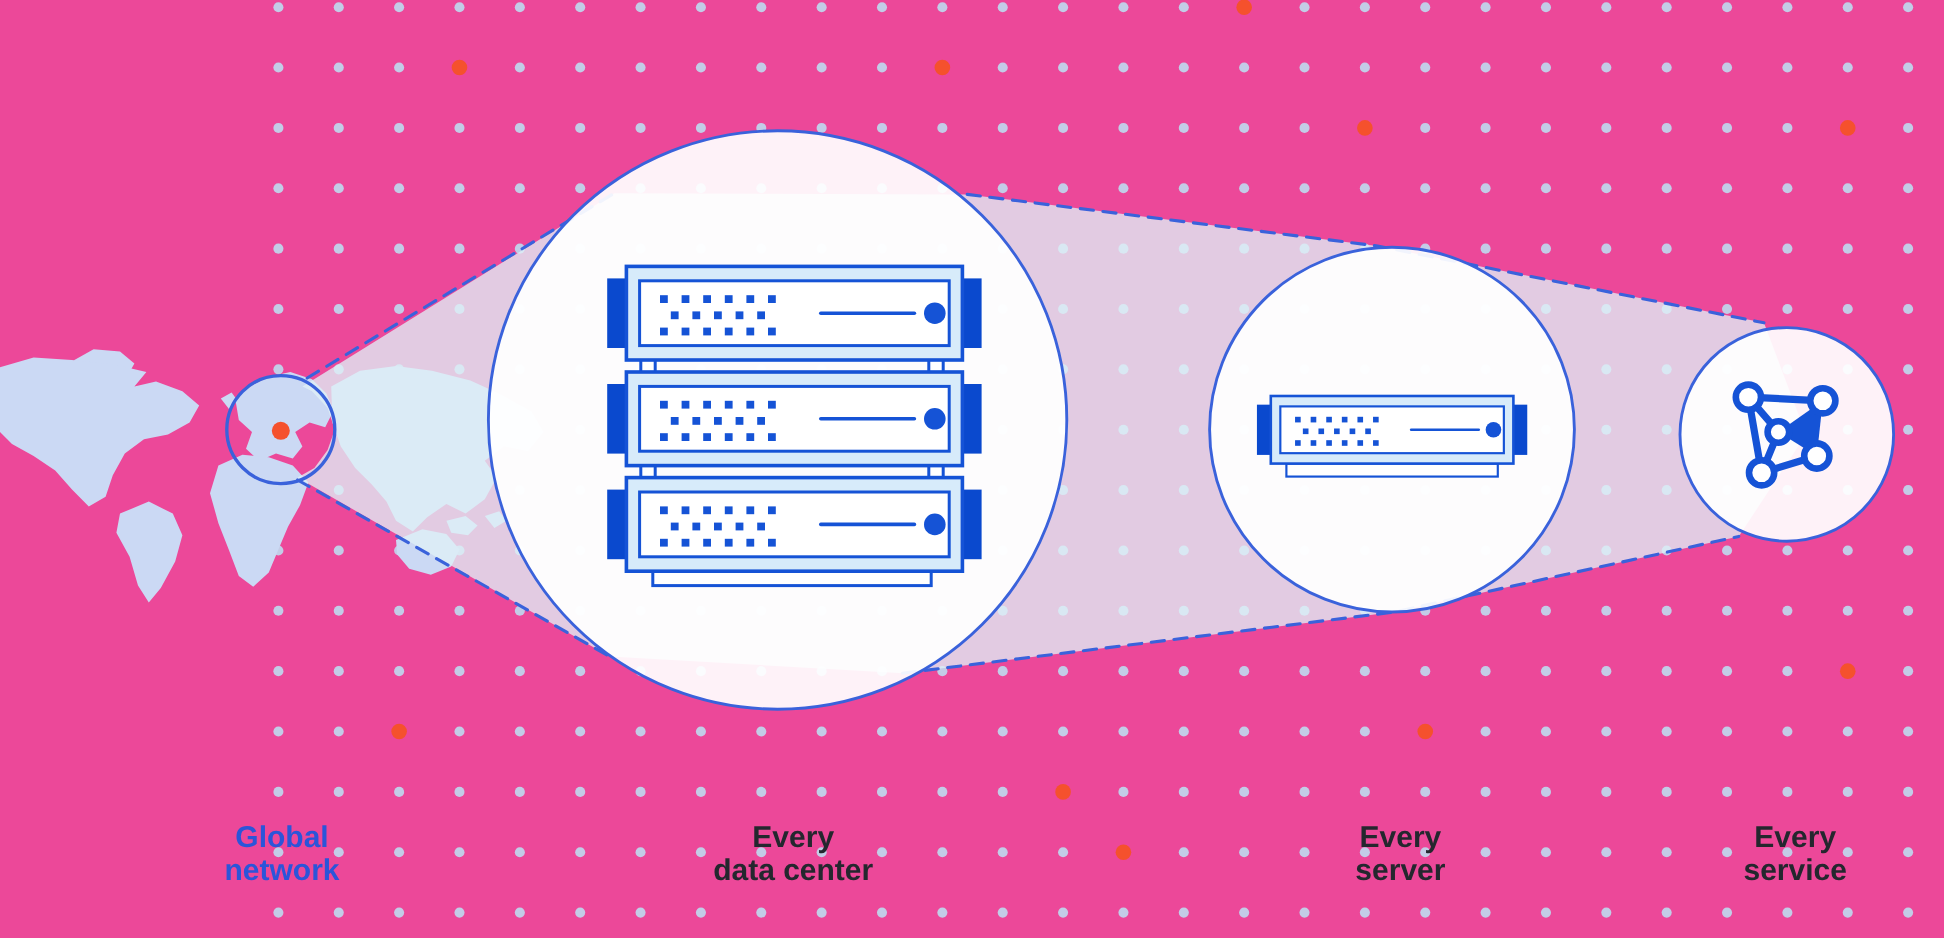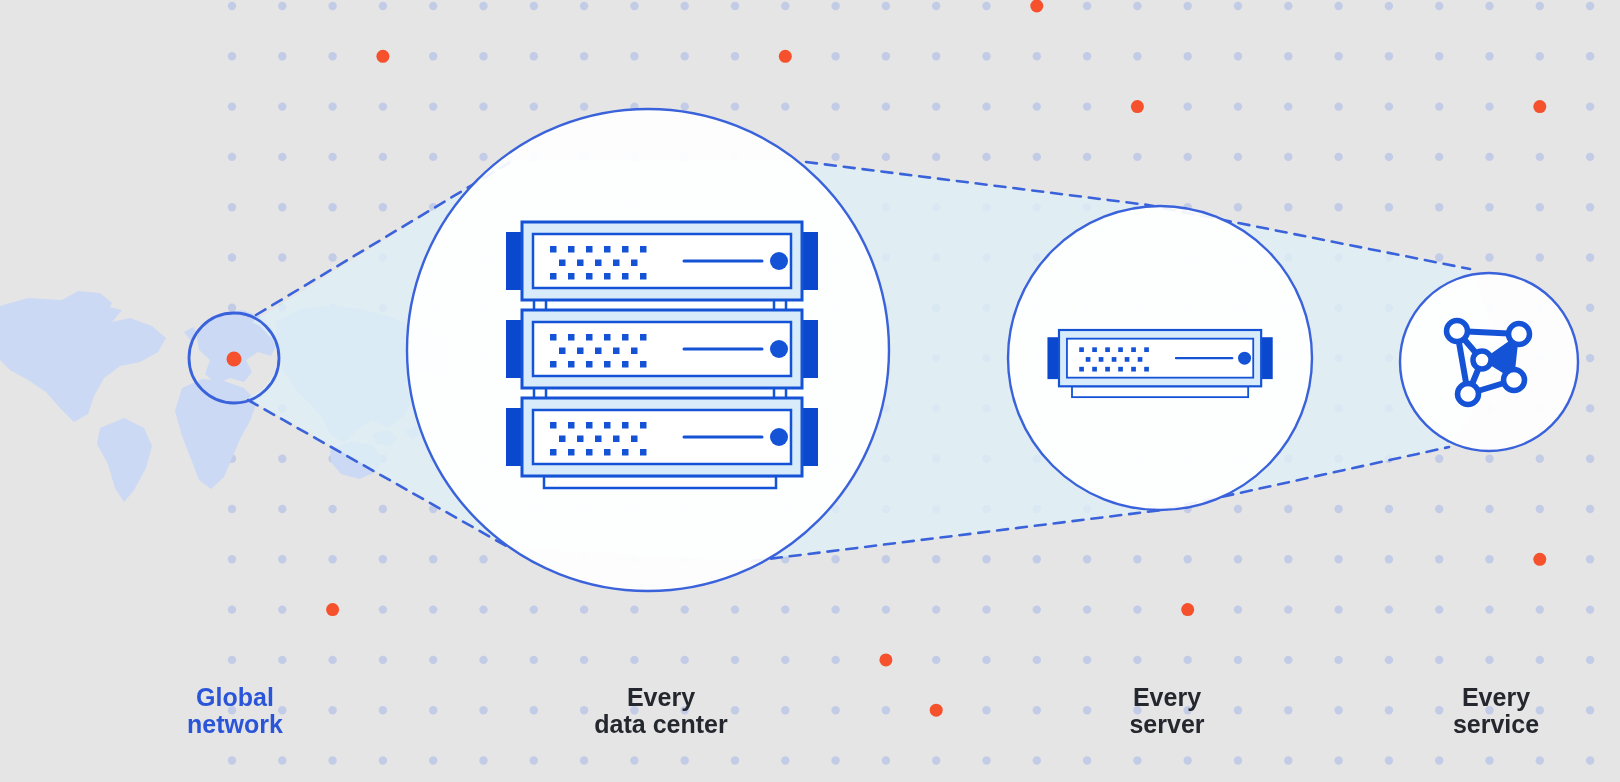--- a/index.html
+++ b/index.html
@@ -1,16 +1,16 @@
 <!DOCTYPE html>
 <html style="--line: #3A62DB; --art: #1553D6; --deep: #0A49CE; --chassis: #D7EBFA; --funnel: #DFF0F6; --map: #CBD9F4; --dot: #C3CCE7; --orange: #F5512D; --textdark: #24272E; --textblue: #2B55D9;"><head>
 <meta charset="utf-8">
 <style>
   html,body{margin:0;padding:0;background:#ffffff;}
-  .stage{position:relative;width:1620px;height:782px;background:#e5e5e5;overflow:hidden;
+  .stage{position:relative;width:1620px;height:782px;background:#ec4899;overflow:hidden;
          font-family:"Liberation Sans", sans-serif;text-align:right;}
   svg{position:absolute;left:0;top:0;}
   .griddot{fill:var(--dot);}
   .odot{fill:var(--orange);}
   .map path{fill:var(--map);stroke:none;}
   .funnel{fill:var(--funnel);opacity:0.78;}
   .dashed path{fill:none;stroke:var(--line);stroke-width:2.6;stroke-dasharray:11 8;stroke-linecap:round;}
   .ring{fill:rgba(255,255,255,0.93);stroke:var(--line);stroke-width:2.4;}
   .ring-open{fill:none;stroke:var(--line);stroke-width:2.8;}
   .tab{fill:var(--deep);}

